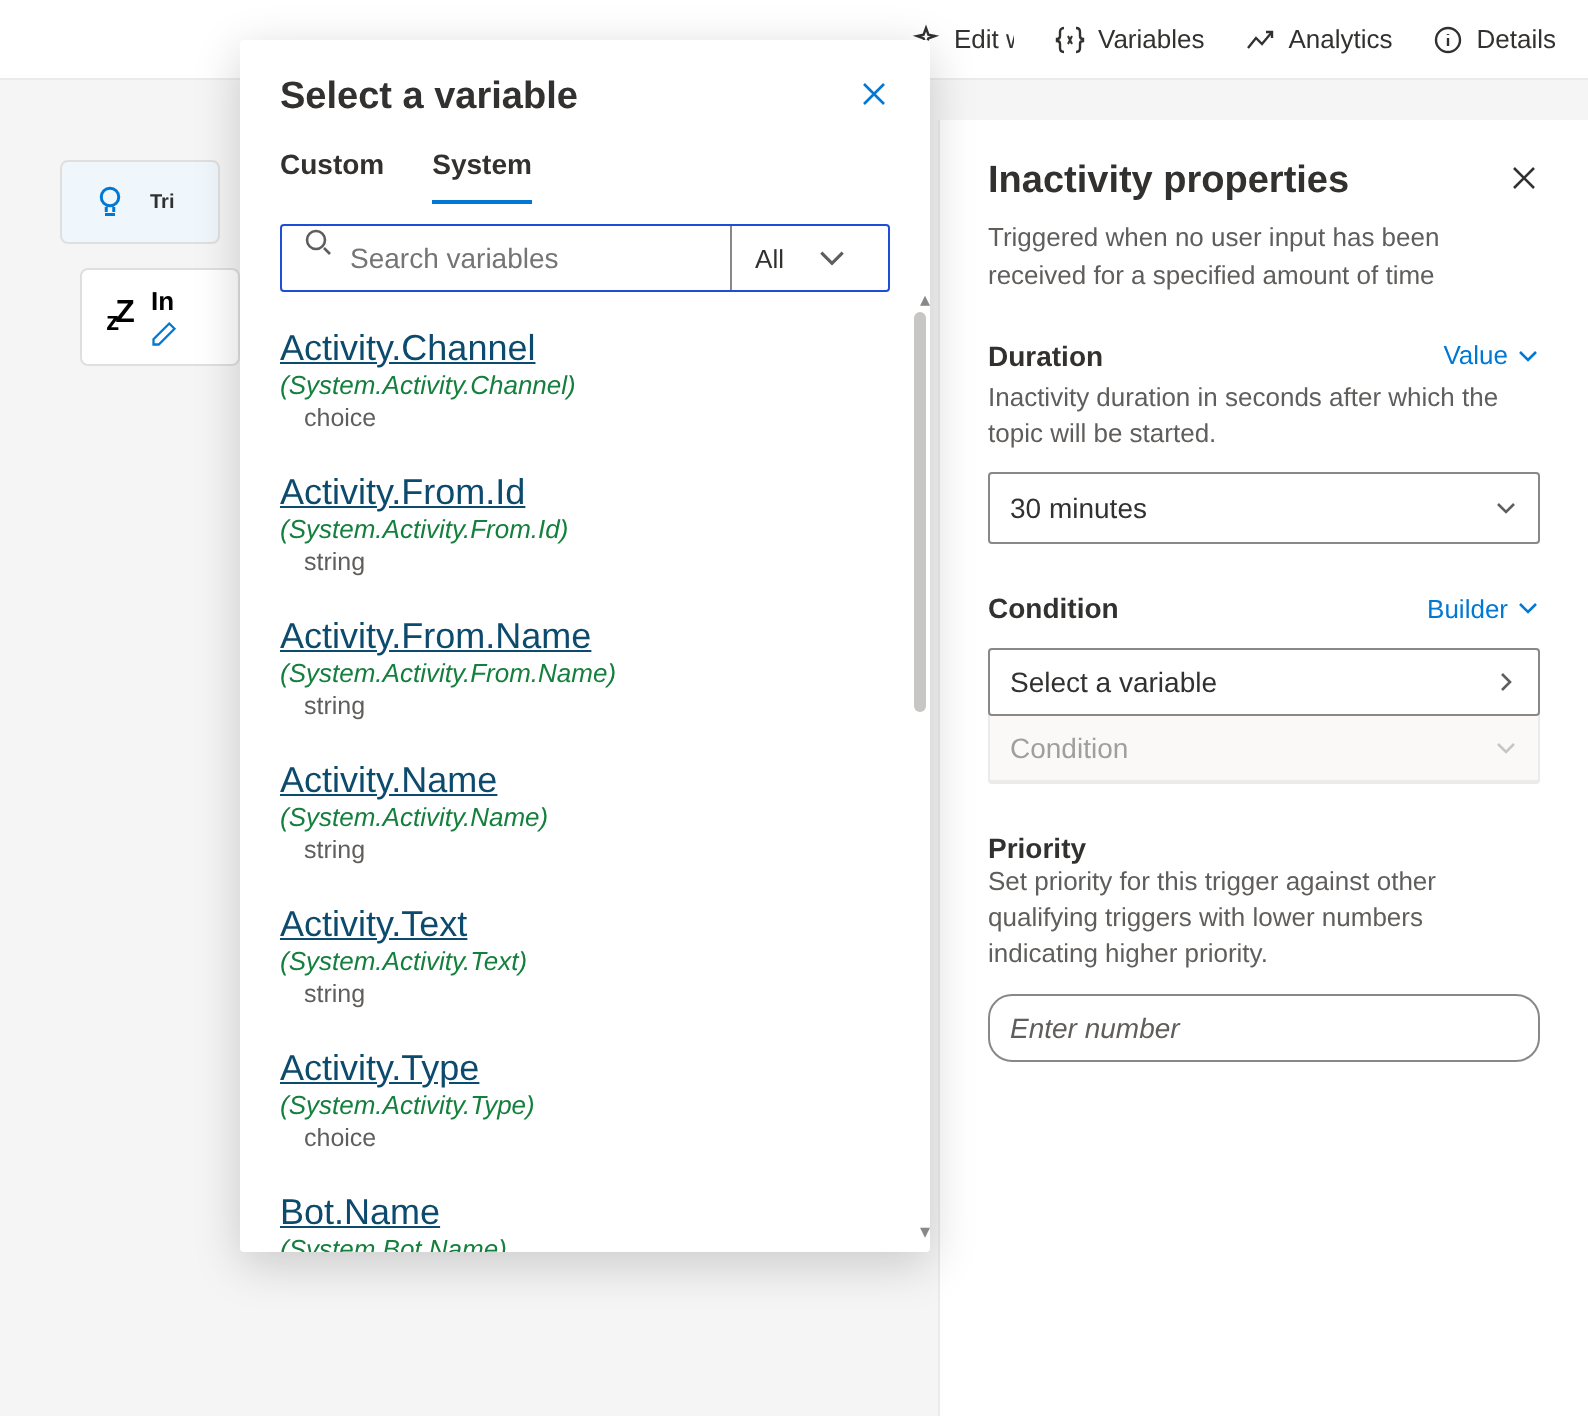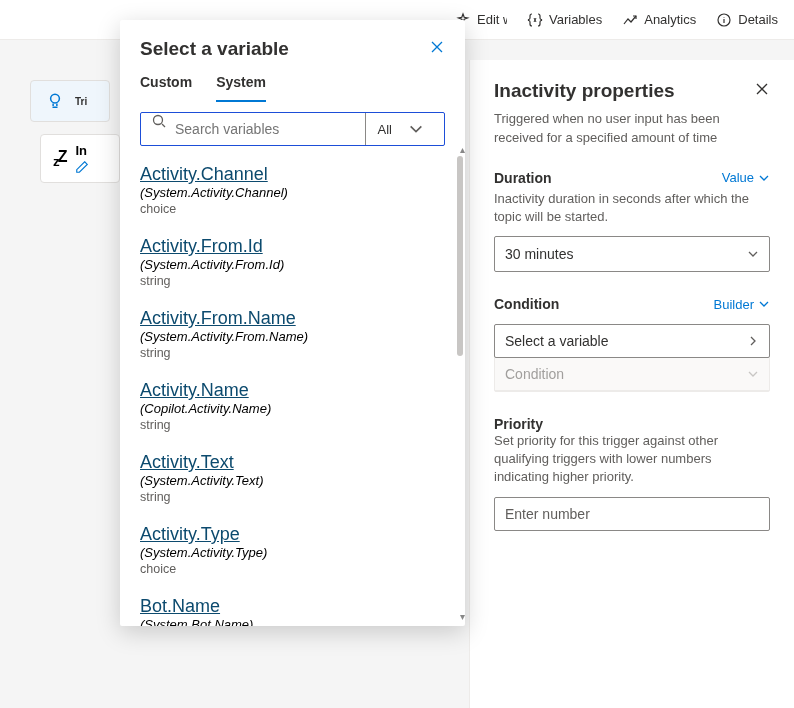--- a/index.html
+++ b/index.html
@@ -124,22 +124,22 @@
     }
     
     .var-list {
       position: relative;
       padding: 10px 20px 18px 20px;
       max-height: 480px;
       overflow: hidden;
     }
     .var-item { padding: 8px 0 12px 0; cursor: pointer; }
     .var-name { font-size: 18px; color: #0c4a6e; text-decoration: underline; }
-    .var-path { font-size: 13px; color: #000000; font-style: italic; }
-    .var-type { font-size: 12.5px; color: #605e5c; margin-top: 2px; }
+    .var-path { font-size: 13px; color: #15803d; font-style: italic; }
+    .var-type { font-size: 12.5px; color: #605e5c; margin-top: 2px; margin-left: 12px; }
     
     .scrollbar {
       position: absolute;
       right: 2px;
       top: 10px;
       width: 6px;
       height: 200px;
       background: #c8c6c4;
       border-radius: 3px;
     }
@@ -194,25 +194,26 @@
       padding: 0 10px;
       font-size: 14px;
     }
     .stack-row.top { background: #fff; border: 1px solid #8a8886; margin: -1px; border-radius: 2px; color: #323130; cursor: pointer; }
     .stack-row.mid { color: #a19f9d; border-bottom: 1px solid #edebe9; }
     .stack-row.bot { color: #a19f9d; }
     
     .priority-input {
       width: 100%;
       border: 1px solid #8a8886;
-      border-radius: 2px;
+      border-radius: 12px;
       height: 34px;
       padding: 0 10px;
       font-size: 14px;
       outline: none;
+      font-style: italic;
     }
     .priority-input::placeholder { color: #605e5c; }
     
     .chev { width: 12px; height: 12px; }
   </style>
 </head>
 <body>
 
 <div class="topbar">
   <div class="topbar-item">
@@ -305,21 +306,21 @@
       <div class="var-path">(System.Activity.From.Id)</div>
       <div class="var-type">string</div>
     </div>
     <div class="var-item">
       <div class="var-name">Activity.From.Name</div>
       <div class="var-path">(System.Activity.From.Name)</div>
       <div class="var-type">string</div>
     </div>
     <div class="var-item">
       <div class="var-name">Activity.Name</div>
-      <div class="var-path">(Copilot.Activity.Name)</div>
+      <div class="var-path">(System.Activity.Name)</div>
       <div class="var-type">string</div>
     </div>
     <div class="var-item">
       <div class="var-name">Activity.Text</div>
       <div class="var-path">(System.Activity.Text)</div>
       <div class="var-type">string</div>
     </div>
     <div class="var-item">
       <div class="var-name">Activity.Type</div>
       <div class="var-path">(System.Activity.Type)</div>

